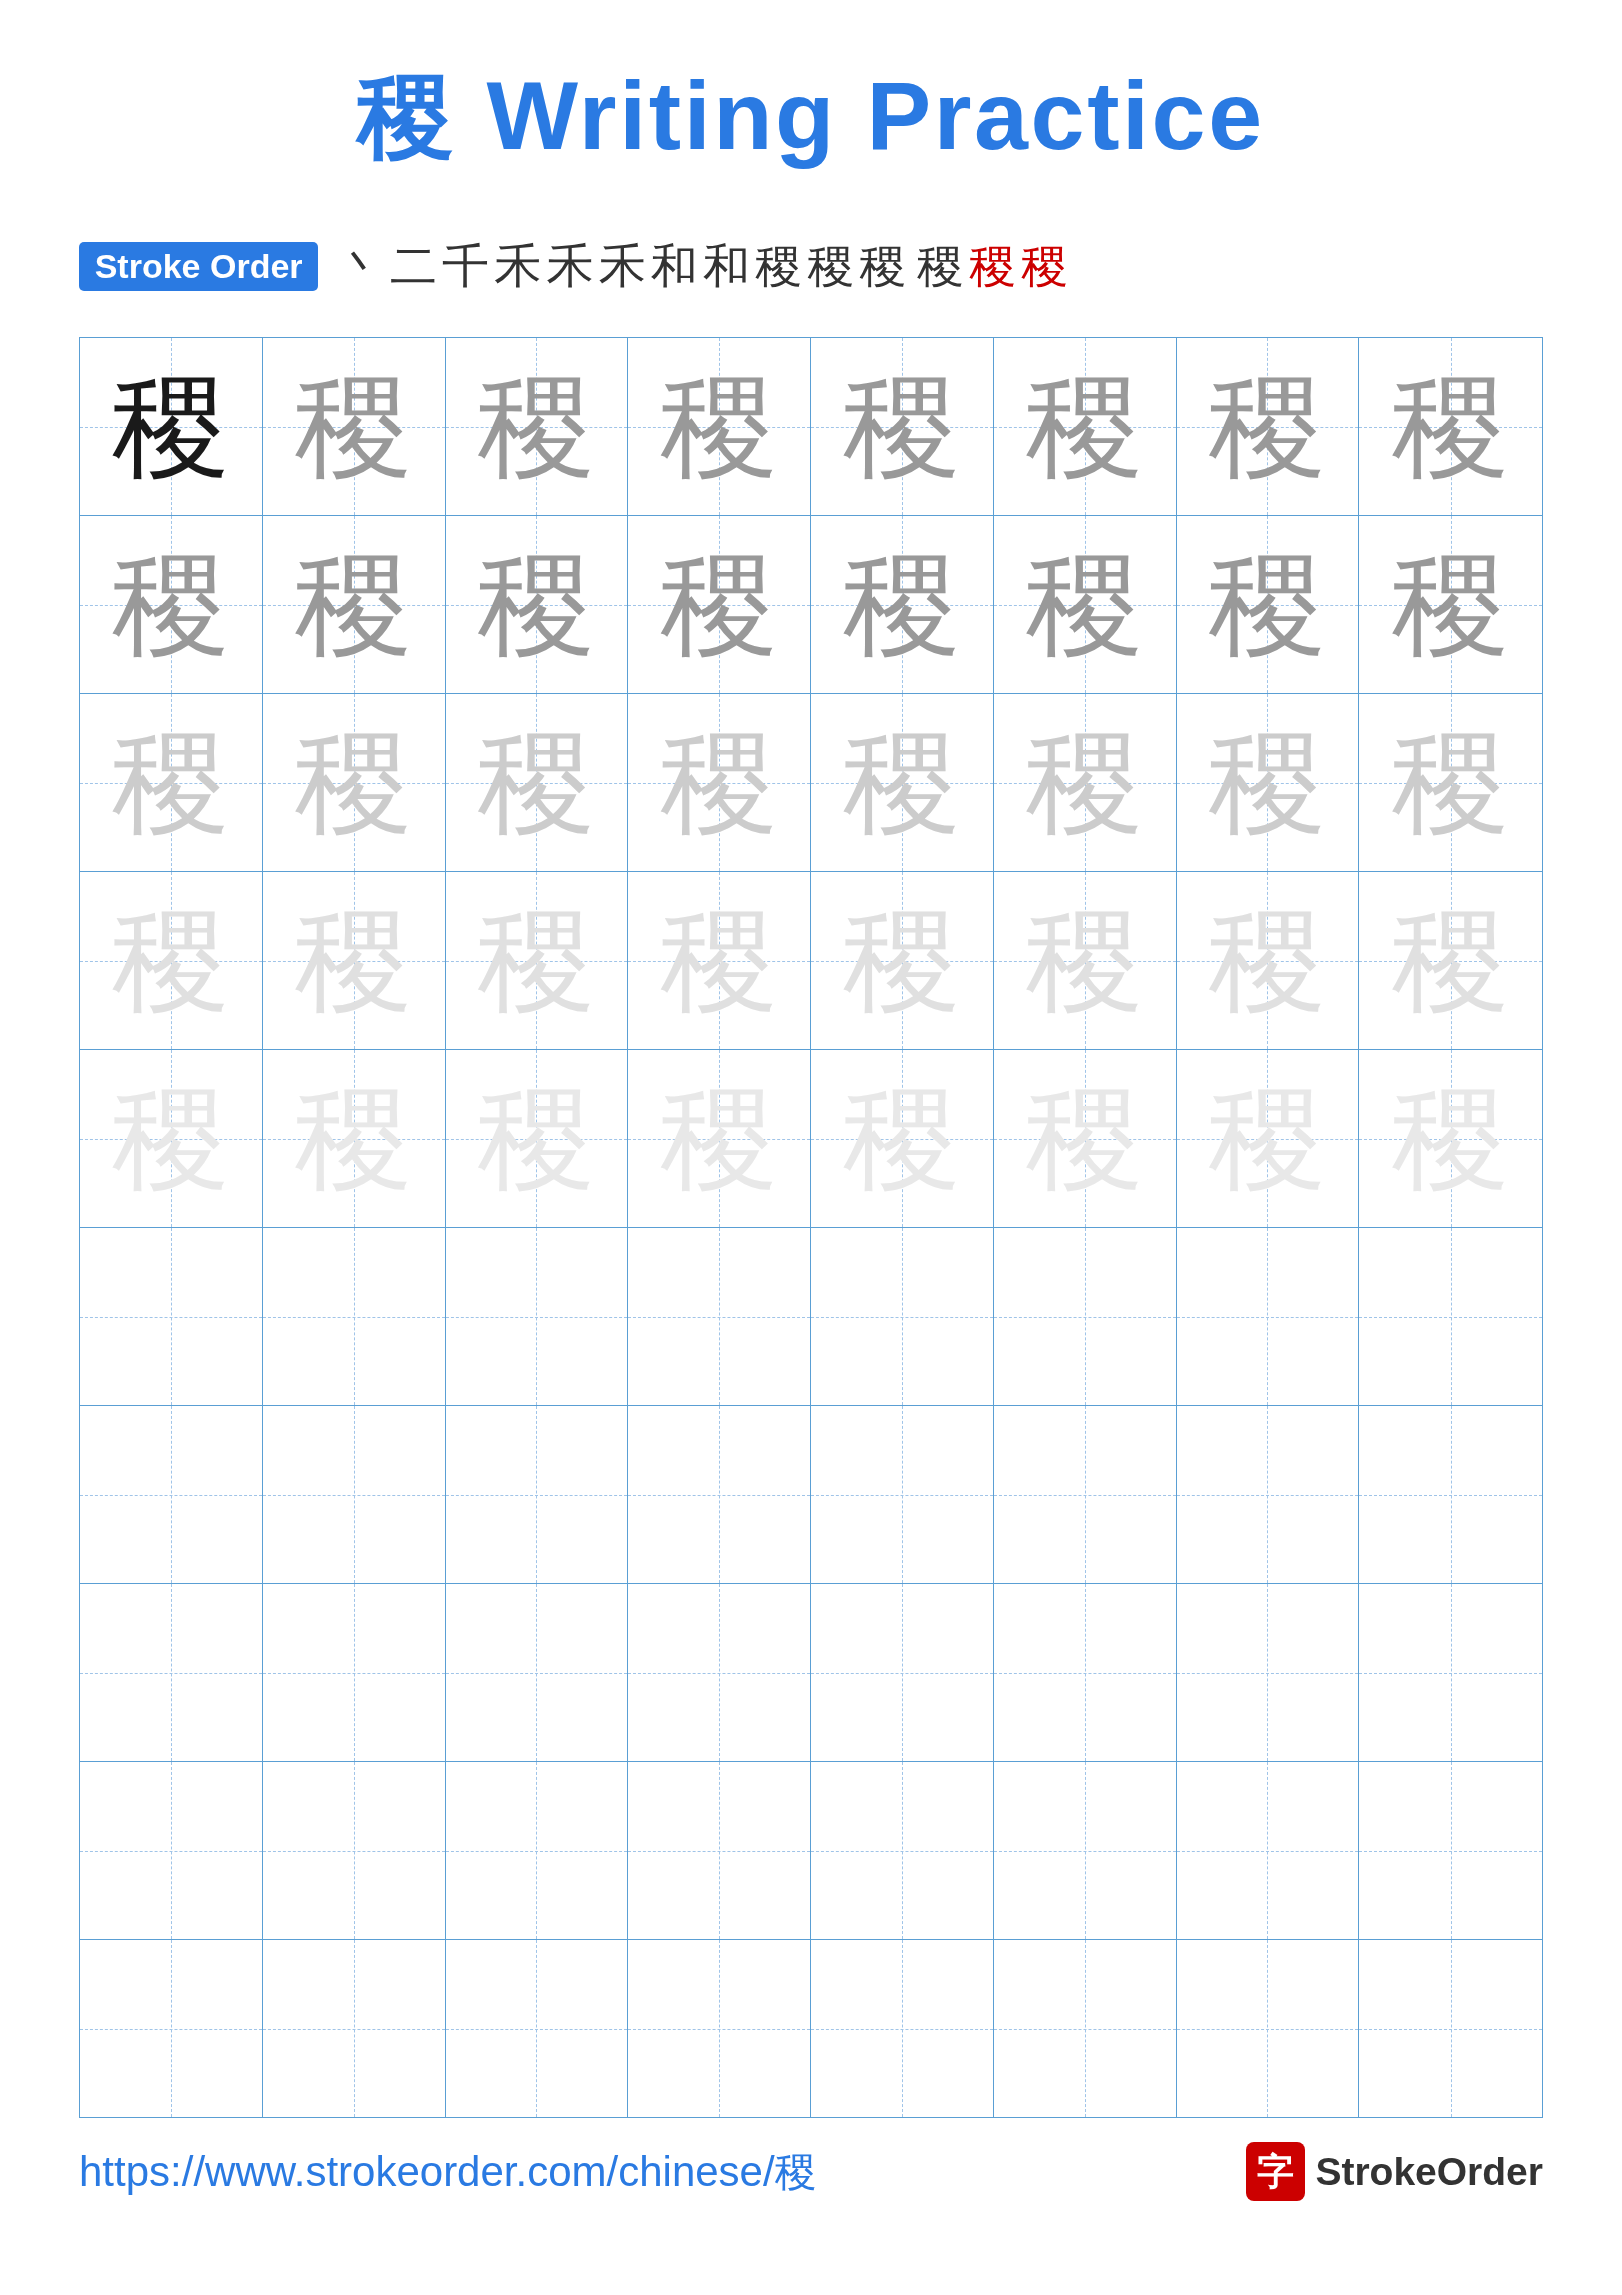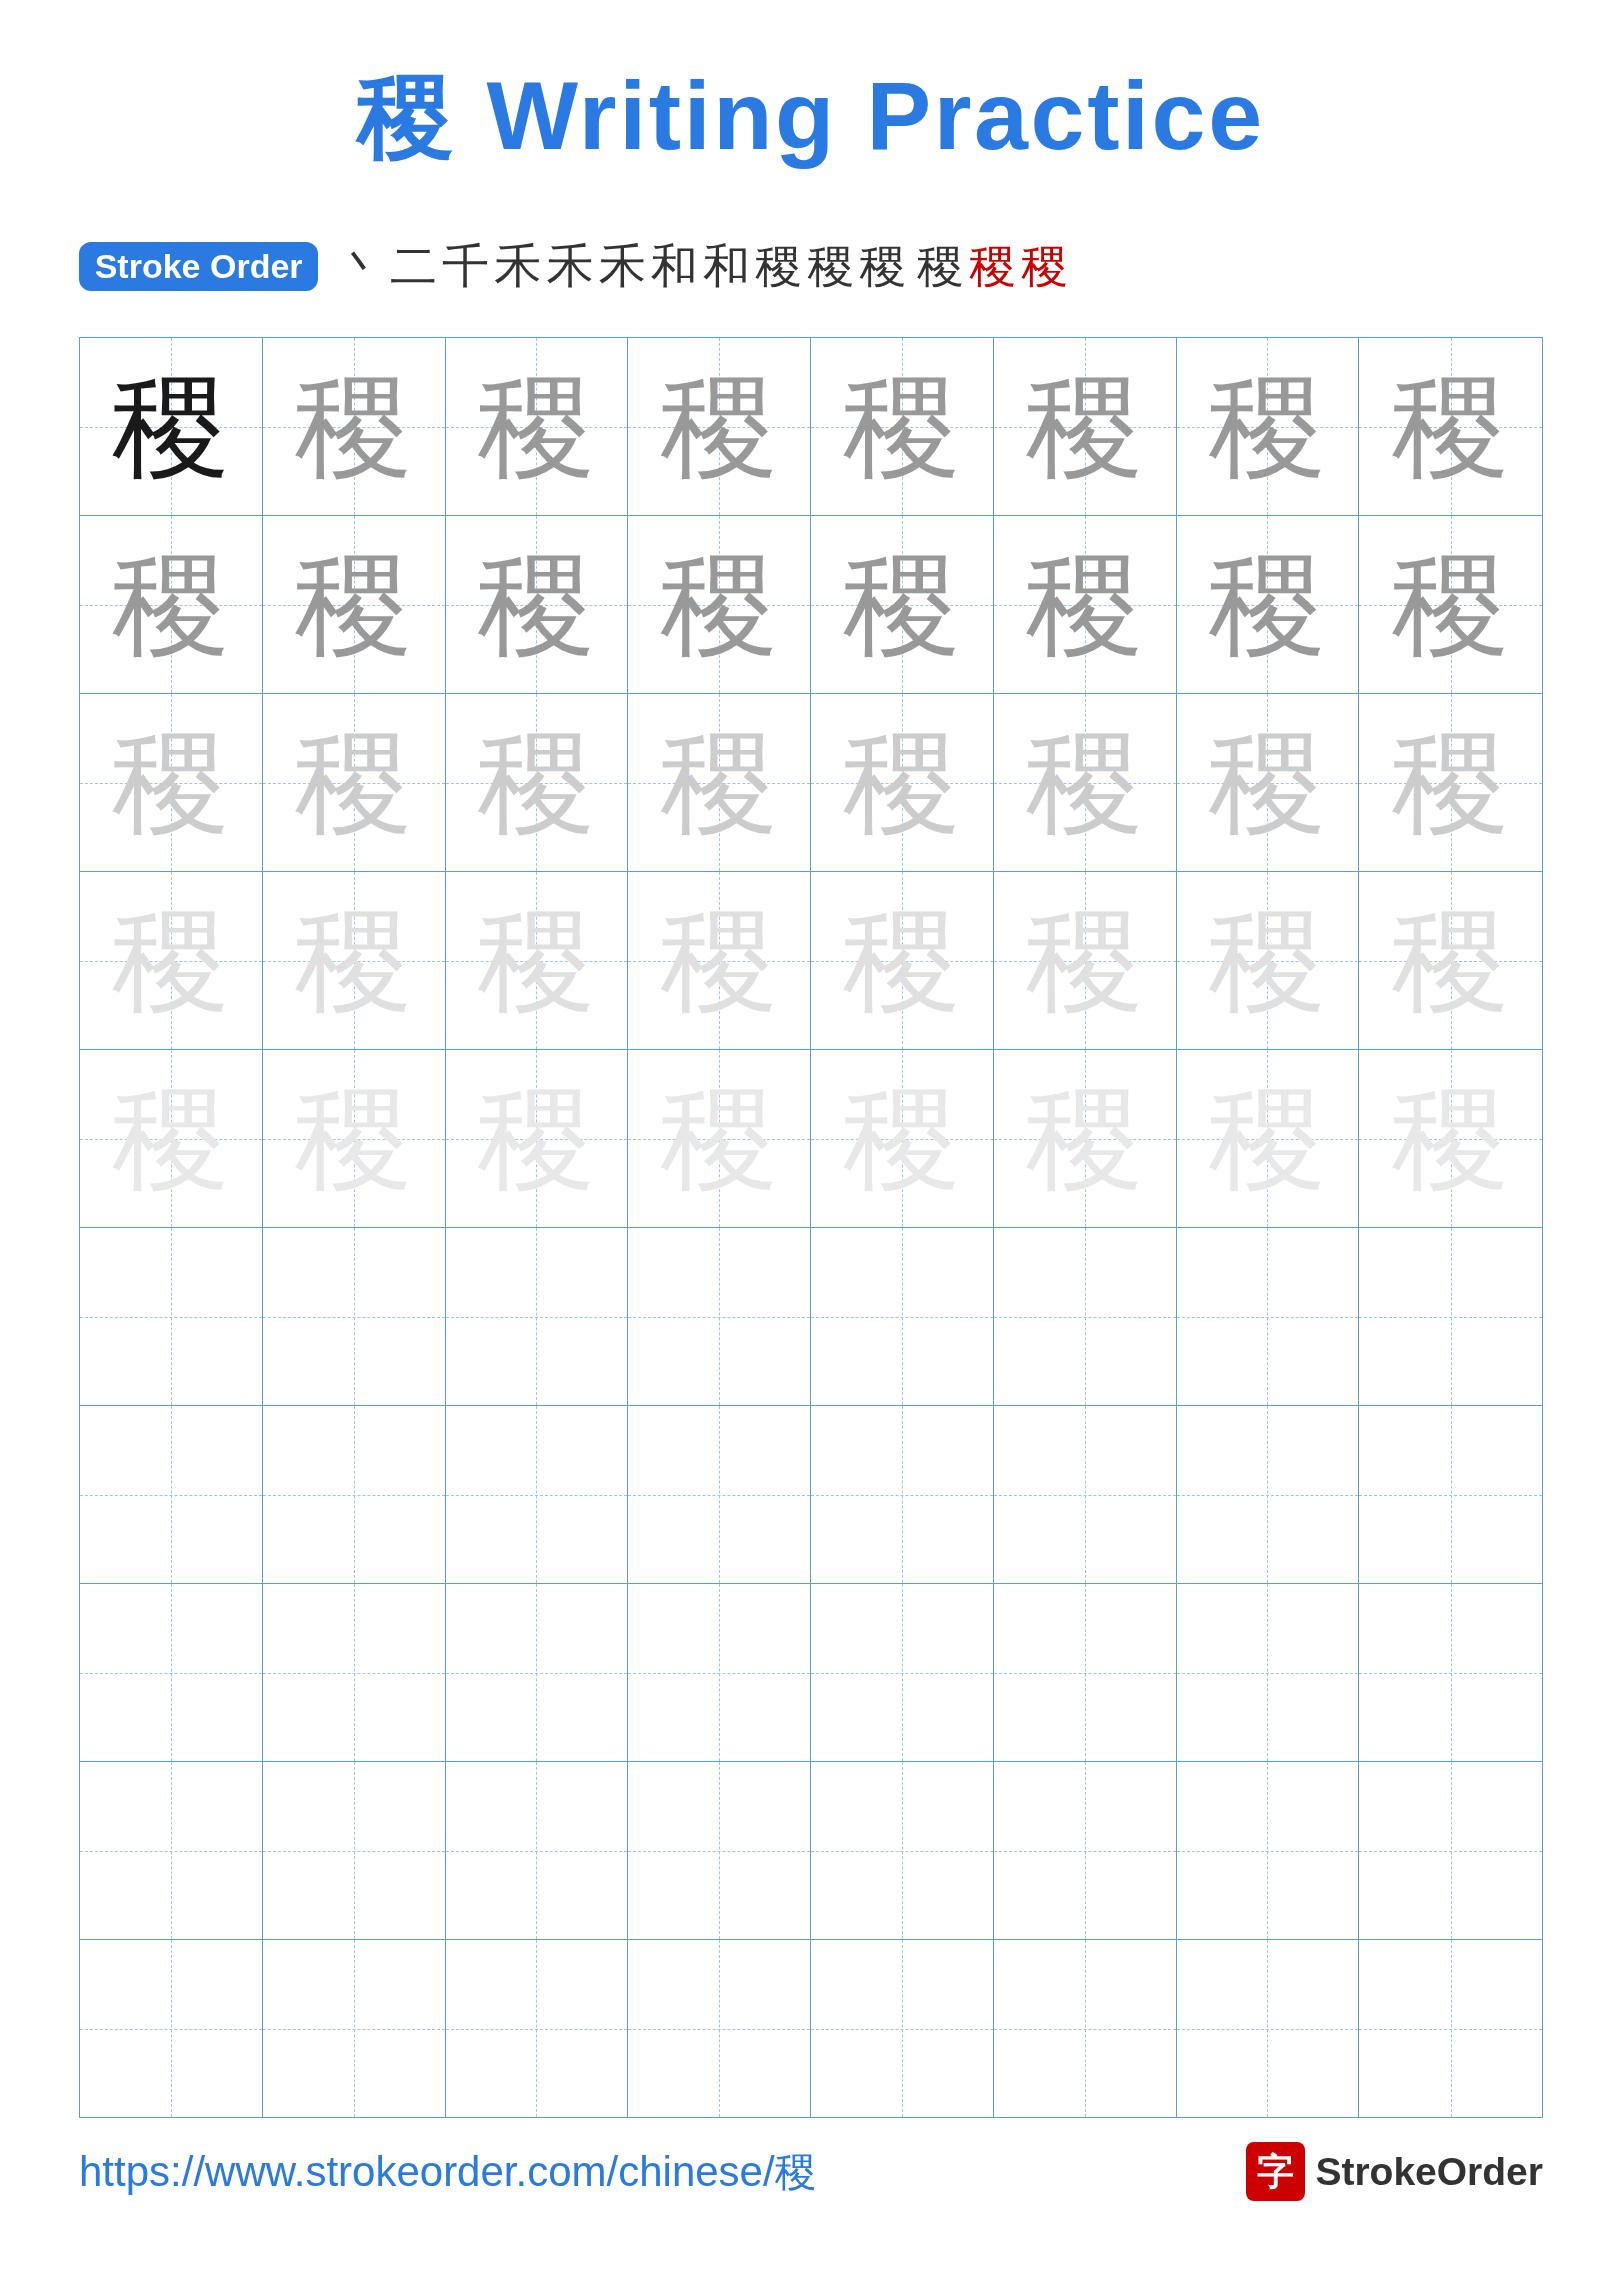--- a/index.html
+++ b/index.html
@@ -43,21 +43,21 @@
       margin-bottom: 39px;
       font-size: 47px;
       gap: 6.5px;
     }
     .stroke-order-badge {
       background: #2a7ae2;
       color: #fff;
       font-size: 34px;
       font-family: Arial, sans-serif;
       padding: 5.2px 15.7px;
-      border-radius: 12px;
+      border-radius: 5px;
       font-weight: bold;
       margin-right: 13px;
     }
     .stroke-chars {
       display: flex;
       flex-wrap: wrap;
       align-items: center;
       gap: 5.2px;
       color: #333;
       font-size: 47px;

